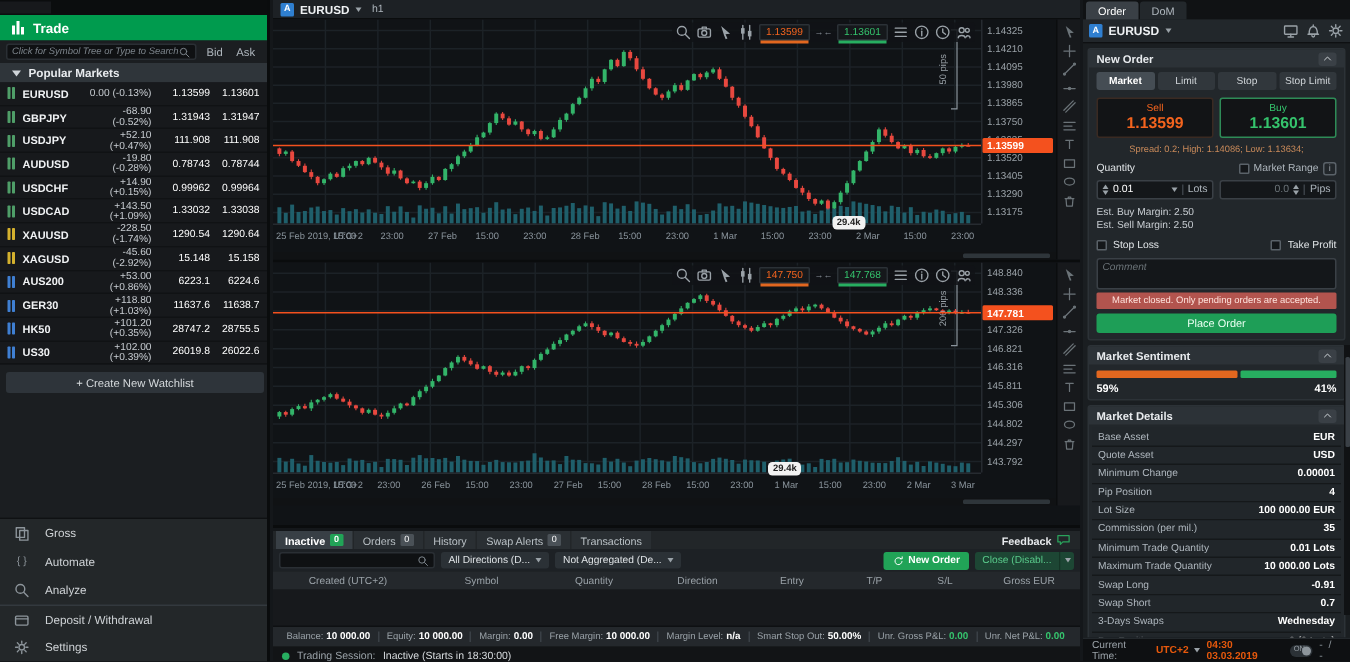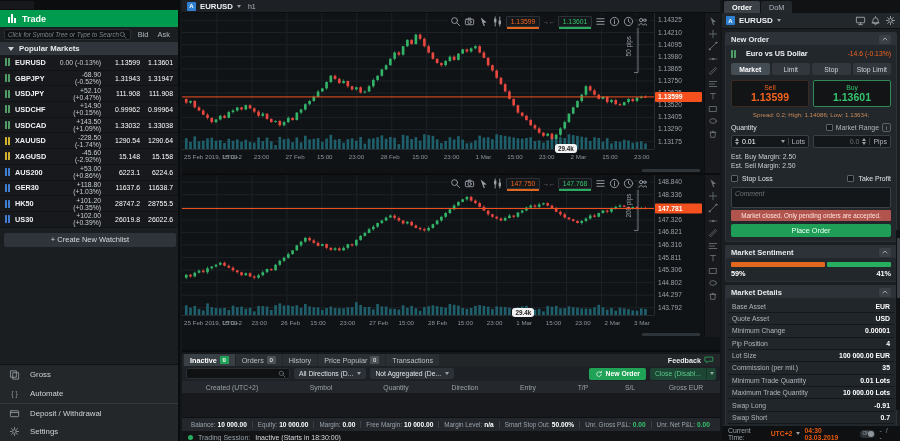--- a/index.html
+++ b/index.html
@@ -86,21 +86,21 @@
   .tot .tv.green{color:#35c46d}
   .session{height:13px;background:#121416;display:flex;align-items:center;gap:5px;padding:0 6px}
   .dot{width:5px;height:5px;border-radius:50%;background:#27ae60}
   .session .sl{color:#9aa2a8;font-size:7px}
   .session .sv{color:#d7dbde;font-size:7px}
   
   .right{position:absolute;left:722px;top:0;width:178px;height:441px;background:#1a1e21}
   .rp-tabs{height:13px;background:#101214;display:flex;align-items:flex-end;gap:1px;padding:1px 2px 0}
   .rp-tab{height:12px;padding:0 8px;display:flex;align-items:center;font-size:7.3px;background:#23282c;color:#aeb6bd;border-radius:2px 2px 0 0;cursor:pointer}
   .rp-tab.active{background:#3a4artifact046}
-  .rp-tab.active{background:#3a4046;color:#fff;font-weight:bold}
+  .rp-tab.active{background:#3a4046;color:#fff;font-weight:normal}
   .sym-row{height:16px;display:flex;align-items:center;gap:4px;padding:0 4px;background:#22272b;border-bottom:1px solid #0e1012}
   .sym-row .cw-sym{font-size:8px}
   .sym-icons{margin-left:auto;display:flex;gap:4px}
   .sym-icons .ic{color:#9aa2a8;width:11px;height:11px;cursor:pointer}
   .card{margin:3px 3px 0;background:#22272b;border:1px solid #2c3237;border-radius:2px}
   .card-hdr{height:12px;background:#2c3237;display:flex;align-items:center;justify-content:space-between;padding:0 5px;font-size:7.5px;font-weight:bold;color:#e8ebee}
   .chev-btn{width:12px;height:9px;background:#3a4046;border-radius:2px;display:flex;align-items:center;justify-content:center;cursor:pointer;color:#cfd4d8}
   .chev-btn .ic{width:8px;height:8px}
   .inst-row{display:flex;align-items:center;gap:5px;padding:4px 5px 2px}
   .inst-name{font-size:7.3px;font-weight:bold;color:#f0f2f4}
@@ -216,20 +216,30 @@
           <span class="mkt-sym">USDJPY</span>
           <span class="mkt-chg">+52.10 (+0.47%)</span>
           <span class="mkt-bid">111.908</span>
           <span class="mkt-ask">111.908</span>
         </div>
         <div class="mkt-row">
           <span class="mkt-ic green">
             <i></i>
             <i></i>
           </span>
+          <span class="mkt-sym">AUDUSD</span>
+          <span class="mkt-chg">-19.80 (-0.28%)</span>
+          <span class="mkt-bid">0.78743</span>
+          <span class="mkt-ask">0.78744</span>
+        </div>
+        <div class="mkt-row">
+          <span class="mkt-ic green">
+            <i></i>
+            <i></i>
+          </span>
           <span class="mkt-sym">USDCHF</span>
           <span class="mkt-chg">+14.90 (+0.15%)</span>
           <span class="mkt-bid">0.99962</span>
           <span class="mkt-ask">0.99964</span>
         </div>
         <div class="mkt-row">
           <span class="mkt-ic green">
             <i></i>
             <i></i>
           </span>
@@ -306,20 +316,29 @@
             <svg viewBox="0 0 12 12" width="100%" height="100%">
               <rect x="2" y="2" width="6" height="7"></rect>
               <rect x="4.5" y="4" width="6" height="7"></rect>
             </svg>
           </span>
           <span>Gross</span>
         </div>
         <div class="sb-mi">
           <span class="ic" style="width: 11px; font-size: 7px;">{ }</span>
           <span>Automate</span>
+        </div>
+        <div class="sb-mi">
+          <span class="ic" style="width: 11px; height: 11px;">
+            <svg viewBox="0 0 12 12" width="100%" height="100%">
+              <circle cx="5" cy="5" r="3.2"></circle>
+              <line x1="7.6" y1="7.6" x2="10.5" y2="10.5"></line>
+            </svg>
+          </span>
+          <span>Analyze</span>
         </div>
         <div class="sb-mi sep">
           <span class="ic" style="width: 11px; height: 11px;">
             <svg viewBox="0 0 12 12" width="100%" height="100%">
               <rect x="1.5" y="3" width="9" height="6.5" rx="0.8"></rect>
               <line x1="1.5" y1="5" x2="10.5" y2="5"></line>
             </svg>
           </span>
           <span>Deposit / Withdrawal</span>
         </div>
@@ -1376,21 +1395,21 @@
             <span class="badge green">0</span>
           </div>
           <div class="bt-tab">
             <span>Orders</span>
             <span class="badge">0</span>
           </div>
           <div class="bt-tab">
             <span>History</span>
           </div>
           <div class="bt-tab">
-            <span>Price Popular</span>
+            <span>Swap Alerts</span>
             <span class="badge">0</span>
           </div>
           <div class="bt-tab">
             <span>Transactions</span>
           </div>
           <div class="feedback">
             <span>Feedback</span>
             <span class="ic" style="width: 10px; height: 10px;">
               <svg viewBox="0 0 12 12" width="100%" height="100%">
                 <path d="M1.5,2.5 h9 v5 h-5 l-2,2 v-2 h-2 Z"></path>
@@ -1524,28 +1543,20 @@
       <div class="card-hdr">
         <span>New Order</span>
         <span class="chev-btn">
             <span class="ic">
               <svg viewBox="0 0 12 12" width="100%" height="100%">
                 <path d="M3,7.5 L6,4.5 L9,7.5"></path>
               </svg>
             </span>
           </span>
       </div>
-      <div class="inst-row">
-        <span class="mkt-ic green">
-            <i></i>
-            <i></i>
-          </span>
-        <span class="inst-name">Euro vs US Dollar</span>
-        <span class="inst-chg">-14.6 (-0.13%)</span>
-      </div>
       <div class="otype" id="otype">
           <button class="ot-btn active">Market</button>
           <button class="ot-btn">Limit</button>
           <button class="ot-btn">Stop</button>
           <button class="ot-btn">Stop Limit</button>
         </div>
       <div class="sellbuy">
         <div class="ob sell">
           <span class="ob-lab">Sell</span>
           <span class="ob-price">1.13599</span>

